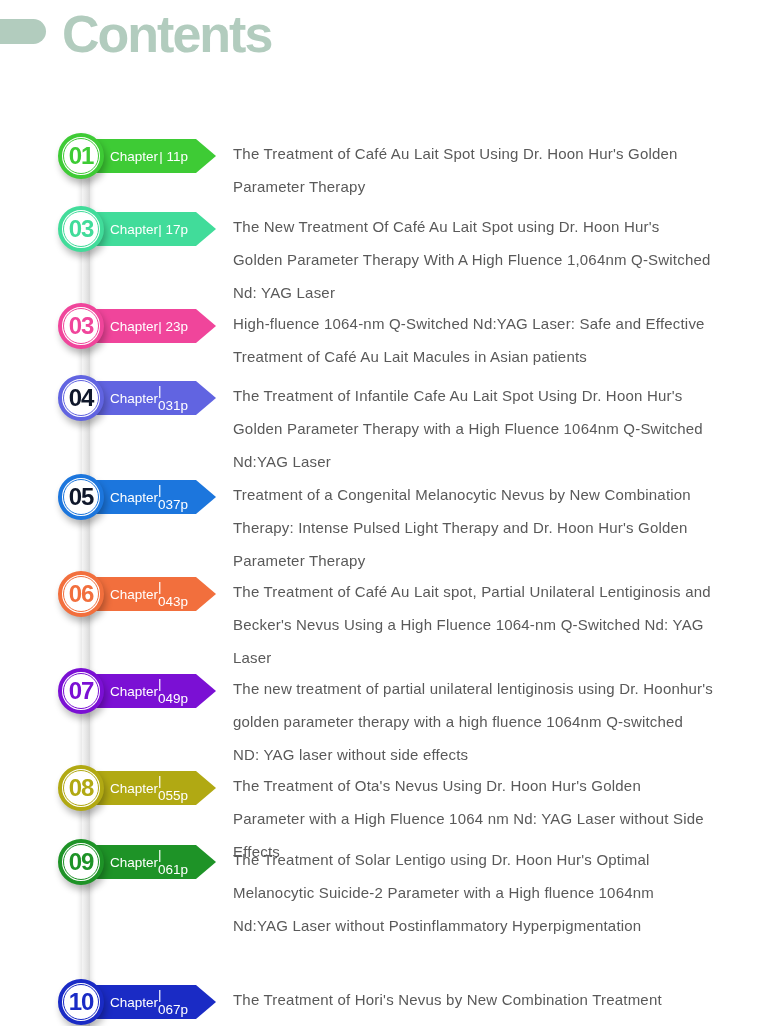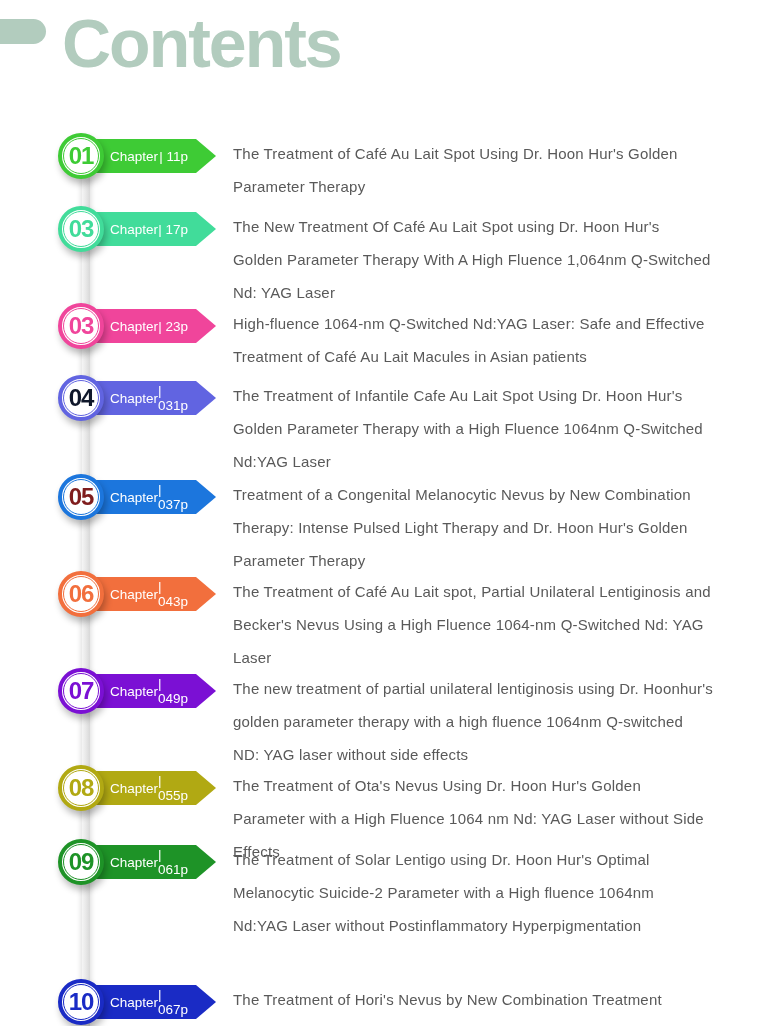--- a/index.html
+++ b/index.html
@@ -7,21 +7,21 @@
     width:764px;height:1026px;position:relative;overflow:hidden;
     background:#ffffff;
     font-family:"Liberation Sans", sans-serif;
   }
   .corner-pill{
     position:absolute;left:0;top:19px;width:46px;height:25px;
     background:#b2ccbe;border-radius:0 13px 13px 0;
   }
   .page-title{
     position:absolute;left:62px;top:4px;margin:0;
-    font-size:68px;font-weight:bold;letter-spacing:-2px;color:#b2ccbe;
+    font-size:52px;font-weight:bold;letter-spacing:-2px;color:#b2ccbe;
   }
   .timeline{
     position:absolute;left:82px;top:138px;bottom:0;width:8px;
     background:linear-gradient(to right,#f5f5f5,#e9e9e9 45%,#d8d8d8);
     box-shadow:0 0 6px rgba(0,0,0,0.18);
   }
   .row{
     position:absolute;left:58px;right:24px;
   }
   .badge{
@@ -111,21 +111,21 @@
         <span class="ch-label">Chapter</span>
         <span class="ch-page">| 031p</span>
       </div>
     </div>
     <div class="chapter-title">The Treatment of Infantile Cafe Au Lait Spot Using Dr. Hoon Hur's Golden Parameter Therapy with a High Fluence 1064nm Q-Switched Nd:YAG Laser</div>
   </div>
     <div class="row" style="top: 478px;">
     <div class="badge">
       <div class="circle" style="border-color: rgb(28, 118, 221);">
         <div class="circle-ring" style="border-color: rgb(28, 118, 221);"></div>
-        <span class="num" style="color: #7f1d1d;">05</span>
+        <span class="num" style="color: #0f172a;">05</span>
       </div>
       <div class="arrow" style="background: rgb(28, 118, 221);">
         <span class="ch-label">Chapter</span>
         <span class="ch-page">| 037p</span>
       </div>
     </div>
     <div class="chapter-title">Treatment of a Congenital Melanocytic Nevus by New Combination Therapy: Intense Pulsed Light Therapy and Dr. Hoon Hur's Golden Parameter Therapy</div>
   </div>
     <div class="row" style="top: 575px;">
     <div class="badge">

